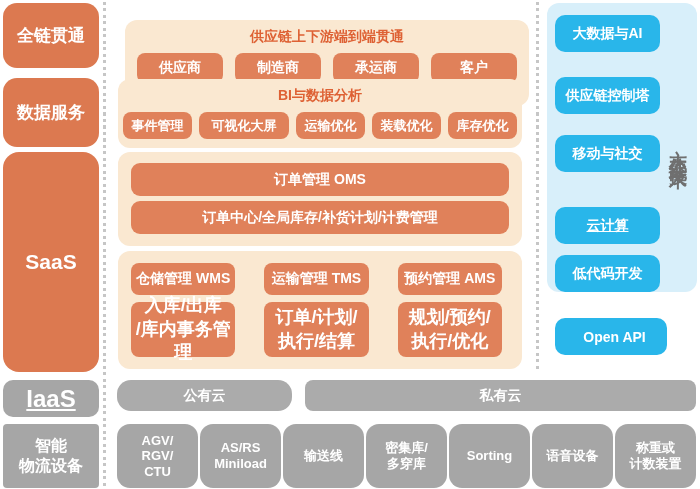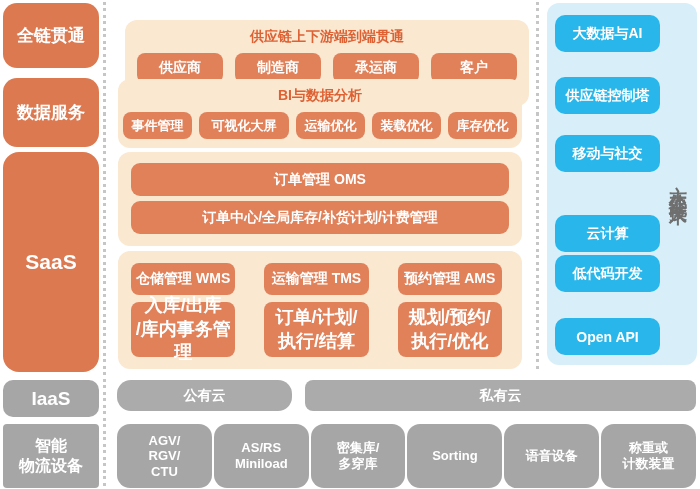--- a/index.html
+++ b/index.html
@@ -11,21 +11,21 @@
     position:absolute; display:flex; align-items:center; justify-content:center;
     color:#ffffff; font-weight:bold; text-align:center; white-space:pre-line;
   }
   .orange { background:#DC7950; }
   .grayfill { background:#A6A6A6; }
 
   
   #lb1 { left:3px; top:3px;  width:96px; height:65px; border-radius:14px; font-size:17px;font-family:Liberation Mono, monospace; }
   #lb2 { left:3px; top:78px; width:96px; height:69px; border-radius:14px; font-size:17px; }
   #lb3 { left:3px; top:152px; width:96px; height:220px; border-radius:16px; font-size:21px; }
-  #lb4 { left:3px; top:380px; width:96px; height:37px; border-radius:10px; font-size:19px; }
+  #lb4 { left:3px; top:380px; width:96px; height:37px; border-radius:10px; font-size:24px;text-decoration:underline; }
   #lb5 { left:3px; top:424px; width:96px; height:64px; border-radius:4px; font-size:16px; line-height:1.25; }
 
   
   .dash { position:absolute; width:3px;
     background:repeating-linear-gradient(to bottom,#C6C6C6 0 3px,transparent 3px 6.5px); }
   #dash1 { left:103px; top:2px; height:486px; }
   #dash2 { left:536px; top:2px; height:368px; }
 
   
   .panel { position:absolute; left:118px; width:404px; background:#FAE8D1; border-radius:12px; }
@@ -50,27 +50,27 @@
   #p3 .bar1 { margin-top:11px; }
   #p3 .bar2 { margin-top:5px; }
 
   #p4 .row { display:flex; margin:0 20px 0 13px; gap:29px; }
   #p4 .row1 { margin-top:12px; }
   #p4 .row1 .btn { flex:1; height:32px; font-size:14px; }
   #p4 .row2 { margin-top:7px; }
   #p4 .row2 .btn { flex:1; height:55px; font-size:18px; line-height:1.3; }
 
   
-  .right-panel { position:absolute; left:547px; top:3px; width:150px; height:362px;
+  .right-panel { position:absolute; left:547px; top:3px; width:150px; height:289px;
     background:#D8EFFA; border-radius:12px; }
   .bluebtn { position:absolute; left:8px; width:105px; height:37px; border-radius:10px;
     background:#29B6EA; color:#ffffff; font-weight:bold; font-size:14px;
     display:flex; align-items:center; justify-content:center; }
   #bb1 { top:12px; } #bb2 { top:74px; } #bb3 { top:132px; }
-  #bb4 { top:212px; } #bb5 { top:252px; } #bb6 { top:315px; }
+  #bb4 { top:204px;text-decoration:underline; } #bb5 { top:252px; } #bb6 { top:315px;padding-left:7px; }
   .vert { position:absolute; right:7px; top:50%; transform:translateY(-50%);
     writing-mode:vertical-rl; color:#6F6F6F; font-size:18px; font-weight:bold;
     letter-spacing:4px; }
 
   
   .cloud { position:absolute; top:380px; height:31px; background:#ABABAB; border-radius:8px;
     color:#ffffff; font-weight:bold; font-size:14px;
     display:flex; align-items:center; justify-content:center; }
   #cloud-public  { left:117px; width:175px;border-radius:14px; }
   #cloud-private { left:305px; width:391px; }
@@ -151,20 +151,21 @@
 
   <div class="cloud" id="cloud-public">公有云</div>
   <div class="cloud" id="cloud-private">私有云</div>
 
   <div class="devices">
     <div class="device">AGV/
 RGV/
 CTU</div>
     <div class="device">AS/RS
 Miniload</div>
+    <div class="device">输送线</div>
     <div class="device">密集库/
 多穿库</div>
     <div class="device">Sorting</div>
     <div class="device">语音设备</div>
     <div class="device">称重或
 计数装置</div>
   </div>
 
 </div>
 

